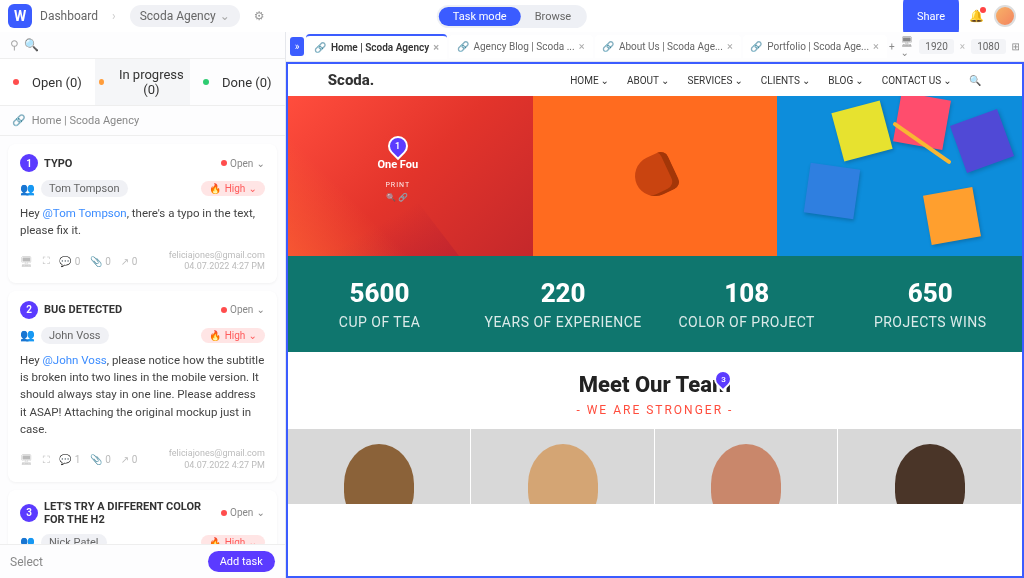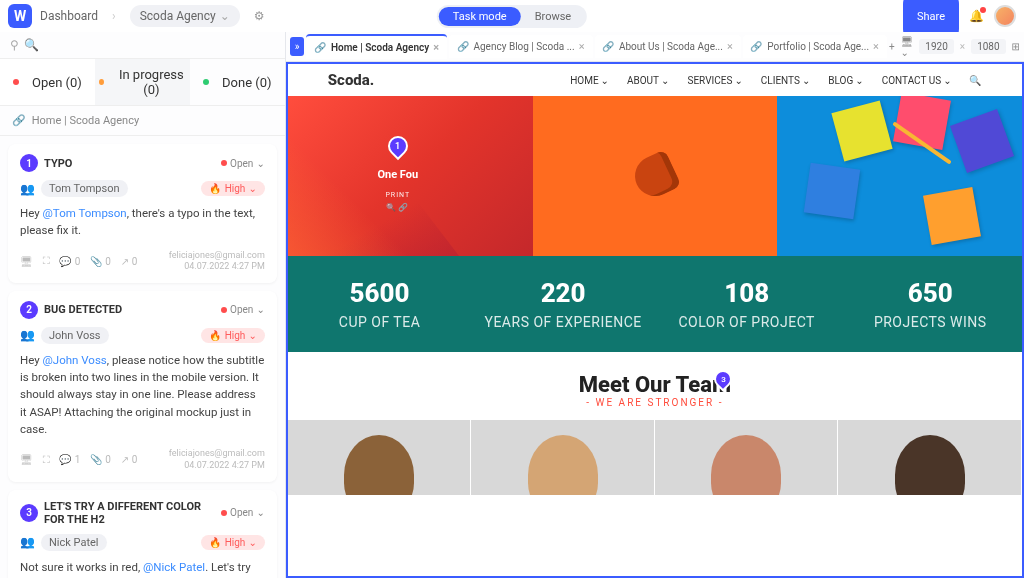--- a/index.html
+++ b/index.html
@@ -61,31 +61,31 @@
 .site-menu span { display: flex; align-items: center; gap: 2px; }
 .hero { height: 160px; display: flex; }
 .hero-left { flex: 1; background: linear-gradient(135deg, #ff4d3d 0%, #e3342b 50%, #c4282b 100%); position: relative; }
 .hero-left::before { content:''; position:absolute; inset:0; background: linear-gradient(45deg, rgba(255,107,53,.6) 0%, transparent 30%), linear-gradient(-30deg, rgba(180,30,50,.8) 0%, transparent 40%); clip-path: polygon(0 0, 60% 0, 45% 50%, 70% 100%, 0 100%); }
 .hero-mid { flex: 1; background: #ff6b1f; display: flex; align-items: center; justify-content: center; }
 .megaphone { width: 40px; height: 40px; background: #c94410; border-radius: 50% 20% 20% 50%; transform: rotate(-25deg); box-shadow: inset -6px -3px 0 #a33608; }
 .hero-right { flex: 1; background: #0d8ddb; position: relative; overflow: hidden; }
 .sticky { position: absolute; width: 50px; height: 50px; transform: rotate(var(--r)); box-shadow: 1px 2px 4px rgba(0,0,0,.2); }
 .pin { position: absolute; top: 40px; left: 100px; width: 20px; height: 20px; background: #5b3bff; border-radius: 50% 50% 50% 0; transform: rotate(-45deg); display: flex; align-items: center; justify-content: center; color: #fff; font-size: 9px; font-weight: 600; border: 2px solid #fff; }
 .pin span { transform: rotate(45deg); }
-.pin-label { position: absolute; top: 72px; left: 75px; color: #fff; text-align: center; width: 70px; }
+.pin-label { position: absolute; top: 62px; left: 75px; color: #fff; text-align: center; width: 70px; }
 .pin-title { font-size: 11px; font-weight: 700; }
 .pin-sub { font-size: 7px; opacity: .9; margin-top: 10px; letter-spacing: 1px; }
 .pin-icons { font-size: 8px; margin-top: 4px; opacity: .8; }
 .stats { background: #0f766e; color: #fff; display: flex; padding: 22px 0; }
 .stat { flex: 1; text-align: center; }
 .stat-num { font-size: 26px; font-weight: 800; }
 .stat-lbl { font-size: 14px; margin-top: 6px; letter-spacing: .5px; opacity: .85; }
 .team { text-align: center; padding: 20px 0 12px; position: relative; }
 .team-title { font-size: 22px; font-weight: 800; color: #222; }
-.team-sub { font-size: 10px; color: #ff4d3d; letter-spacing: 2px; }
+.team-sub { font-size: 12px; color: #ff4d3d; letter-spacing: 2px; margin-top: 6px; }
 .team-pin { position: absolute; top: 18px; left: 58%; width: 18px; height: 18px; background: #5b3bff; border-radius: 50% 50% 50% 0; transform: rotate(-45deg); display: flex; align-items: center; justify-content: center; color: #fff; font-size: 8px; font-weight: 600; border: 2px solid #fff; }
 .team-pin span { transform: rotate(45deg); }
 .team-grid { display: flex; height: 75px; }
 .member { flex: 1; background: #d8d8d8; position: relative; overflow: hidden; border-right: 1px solid #fff; }
 .member-head { position: absolute; bottom: -20px; left: 50%; transform: translateX(-50%); width: 70px; height: 80px; border-radius: 50% 50% 40% 40%; }
 </style>
 </head>
 <body>
 
 <div class="app">
@@ -225,20 +225,24 @@
                 <span>High</span>
                 <span>⌄</span>
               </span>
           </div>
           <div class="task-body">
             <span>Not sure it works in red, </span><span class="mention">@Nick Patel</span><span>. Let's try some</span>
           </div>
         </div>
 
       </div>
+      <div class="bottombar">
+        <span style="color:#888">Select</span>
+        <span class="add-task-btn">Add task</span>
+      </div>
     </div>
 
     <div class="preview">
       <div class="preview-tabs">
         <span class="collapse-btn">»</span>
         <div class="ptab active">
             <span>🔗</span>
             <span>Home | Scoda Agency</span>
             <span class="ptab-close">×</span>
           </div>

